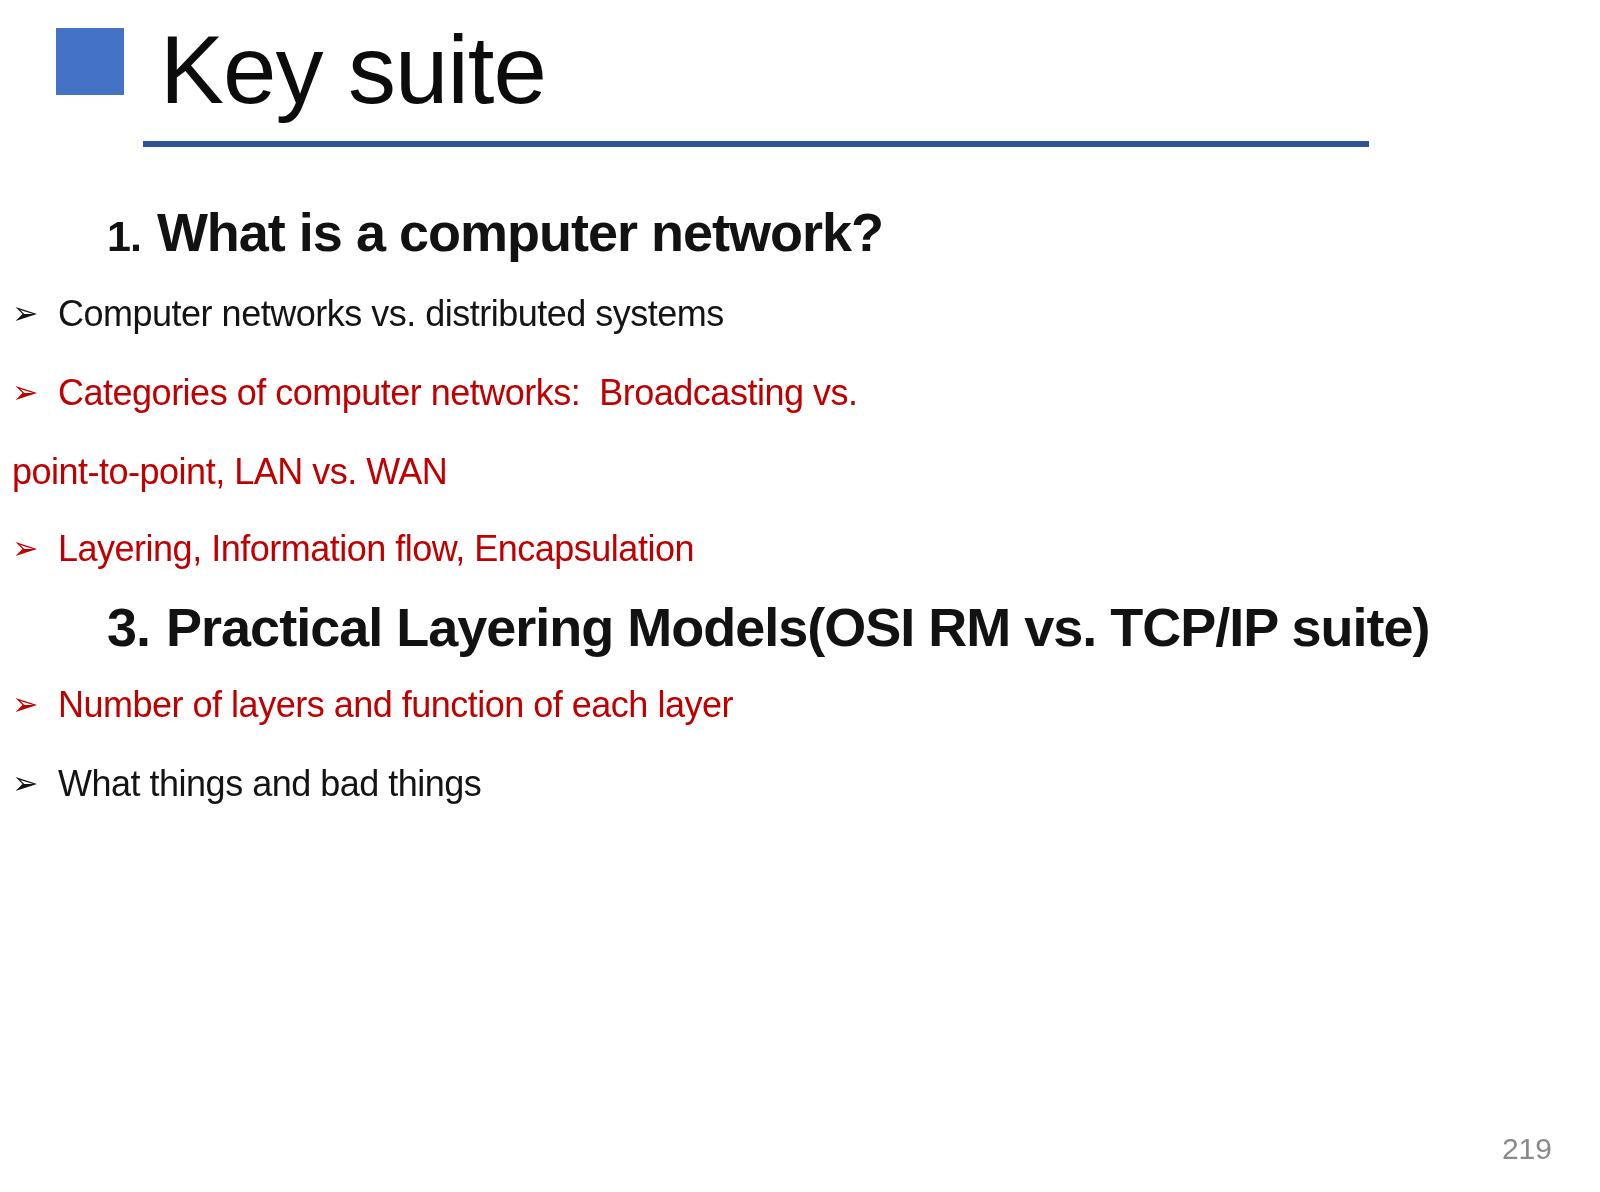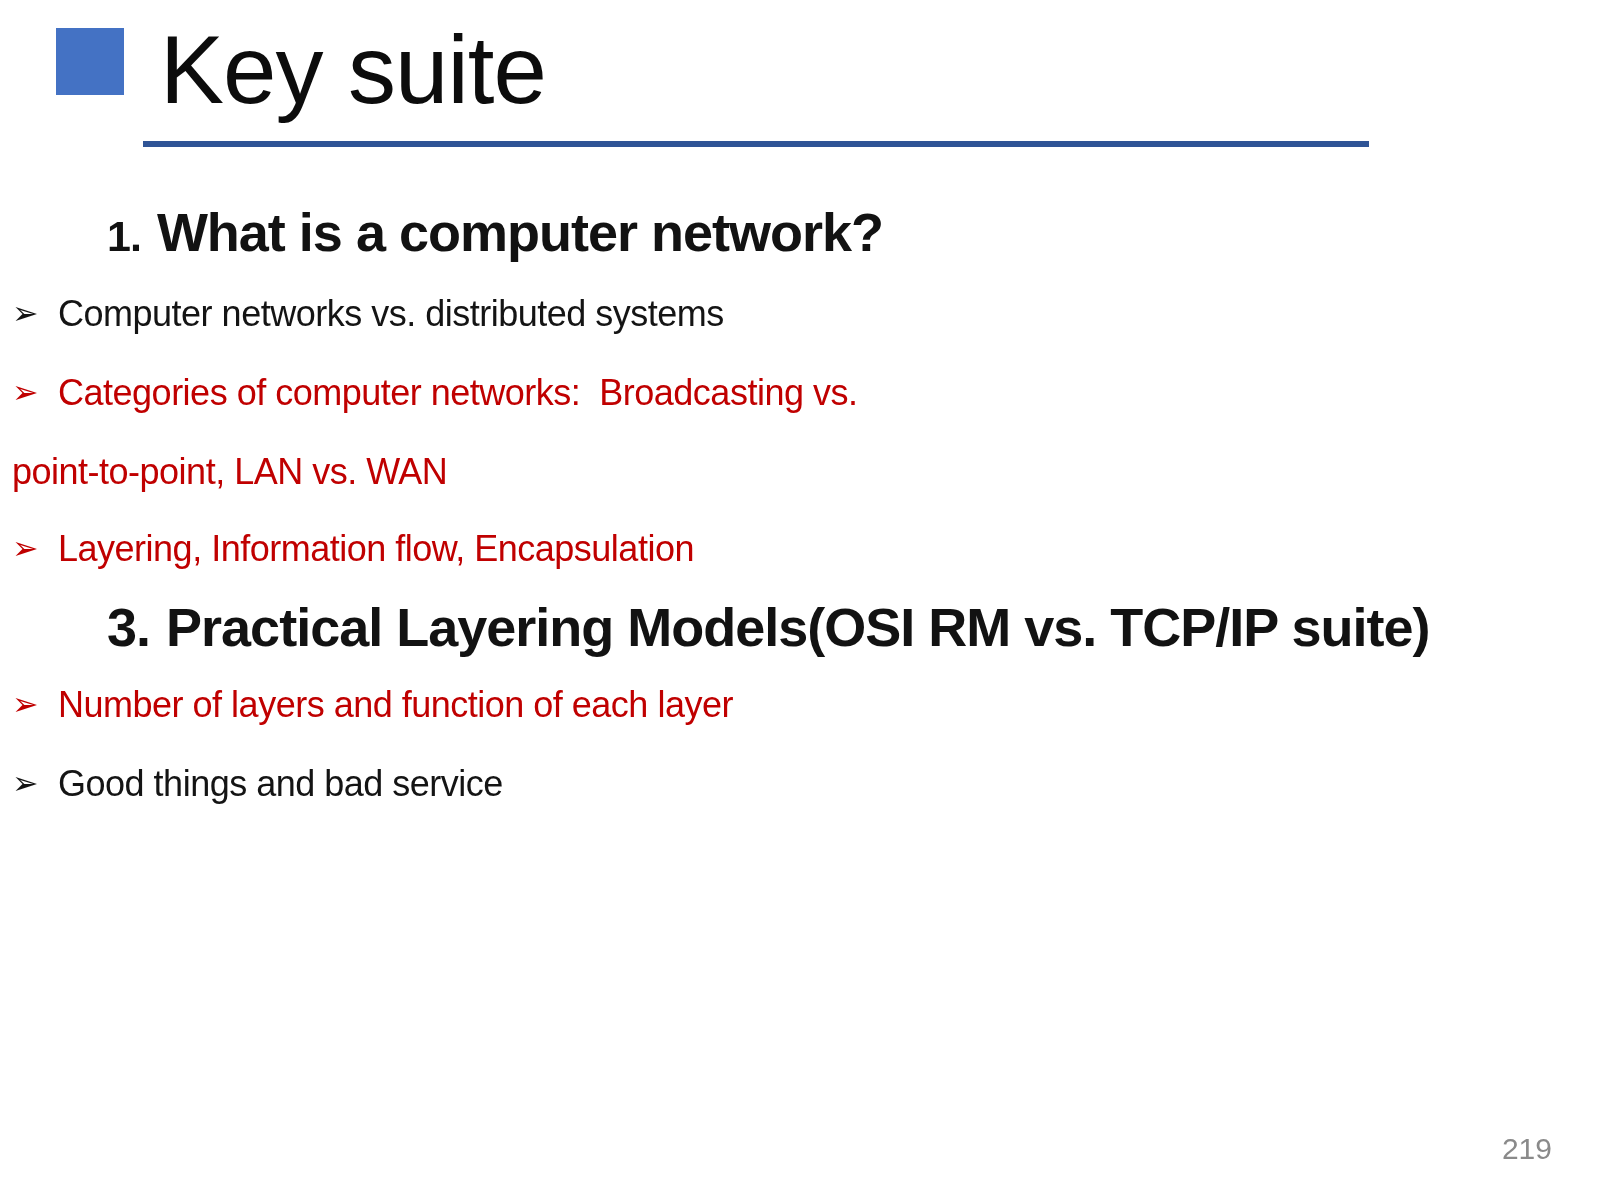--- a/index.html
+++ b/index.html
@@ -117,19 +117,19 @@
 
     <div class="row bullet red"><span class="arrow">➢</span><span class="red">Layering, Information flow, Encapsulation</span></div>
 
 
 
 
     <div class="row heading"><span class="num">3.</span><span>Practical Layering Models(OSI RM vs. TCP/IP suite)</span></div>
 
     <div class="row bullet red"><span class="arrow">➢</span><span class="red">Number of layers and function of each layer</span></div>
 
-    <div class="row bullet black"><span class="arrow">➢</span><span class="black">Good things and bad service</span></div>
+    <div class="row bullet black"><span class="arrow">➢</span><span class="black">What things and bad things</span></div>
 
   </div>
 
   <div class="page-number">219</div>
 
 </div>
 
 </body></html>

